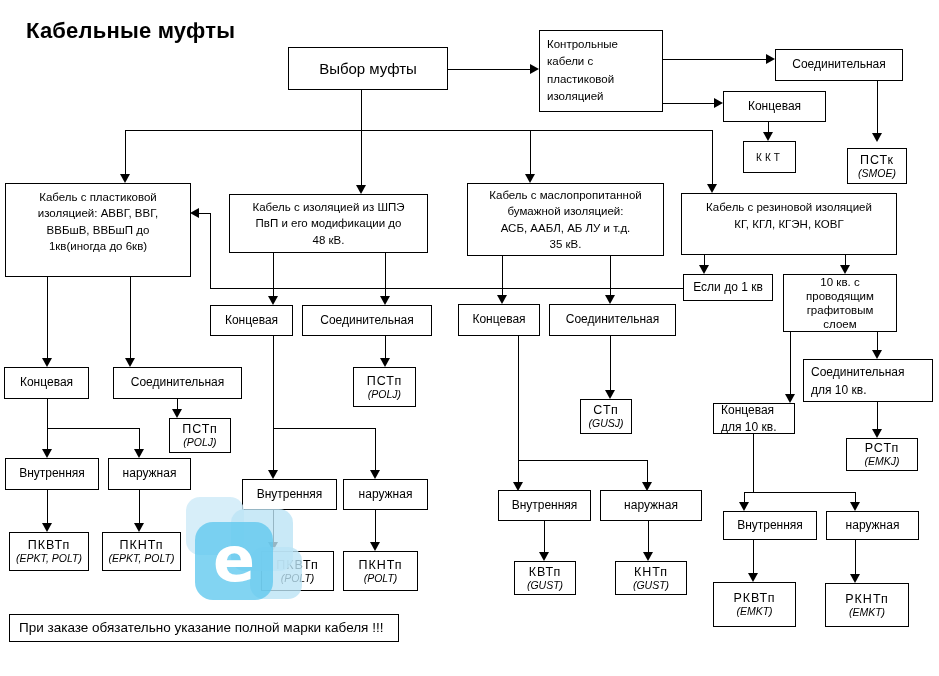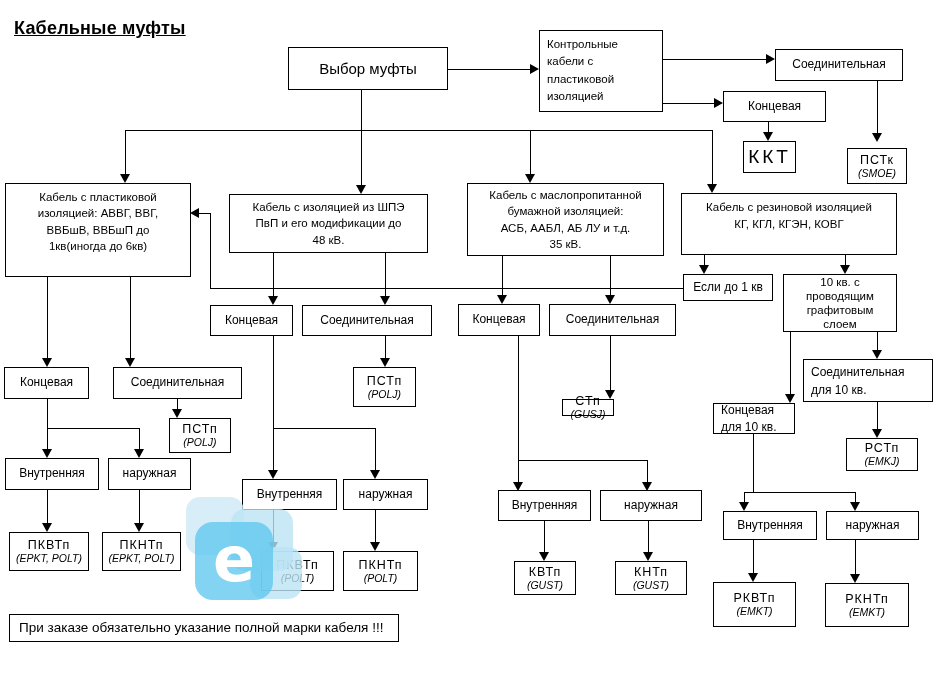--- a/index.html
+++ b/index.html
@@ -1,19 +1,19 @@
 <!DOCTYPE html>
 <html><head>
 <meta charset="utf-8">
 <style>
   html,body{margin:0;padding:0;background:#fff}
   .stage{position:relative;width:939px;height:676px;background:#fff;overflow:hidden;
          font-family:"Liberation Sans",sans-serif;color:#000}
-  .title{position:absolute;left:14px;top:18px;font-size:18px;font-weight:bold;
-         text-decoration:underline;letter-spacing:.2px}
+  .title{position:absolute;left:26px;top:18px;font-size:22px;font-weight:bold;
+         letter-spacing:.2px}
   
   .nd{position:absolute;box-sizing:border-box;border:1px solid #000;background:#fff;
       display:flex;flex-direction:column;align-items:center;justify-content:center;
       text-align:center;font-size:12px;line-height:1.3;z-index:2}
   .nd .t{white-space:pre-line}
   .nd.top{justify-content:flex-start;padding-top:5px}
   .nd.lft{align-items:flex-start;text-align:left;padding-left:7px}
   .nd.sm{font-size:11.5px;line-height:1.32}
   .cd .t{font-size:12.5px;letter-spacing:1px}
   .cd .c{font-style:italic;font-size:10.5px;letter-spacing:0;margin-top:-1px}
@@ -144,21 +144,21 @@
 кабели  с
 пластиковой
 изоляцией</span>
     </div>
   <div class="nd" style="left:775px;top:49px;width:128px;height:32px">
       <span class="t">Соединительная</span>
     </div>
   <div class="nd" style="left:723px;top:91px;width:103px;height:31px">
       <span class="t">Концевая</span>
     </div>
-  <div class="nd" style="left:743px;top:141px;width:53px;height:32px;font-size:19px;letter-spacing:3px">
+  <div class="nd" style="left:743px;top:141px;width:53px;height:32px;font-size:10px;letter-spacing:3px">
       <span class="t">ККТ</span>
     </div>
   <div class="nd cd" style="left:847px;top:148px;width:60px;height:36px">
       <span class="t">ПСТк</span>
       <span class="c">(SMOE)</span>
     </div>
 
   <div class="nd top sm" style="left:5px;top:183px;width:186px;height:94px;line-height:1.42">
       <span class="t">Кабель с пластиковой
 изоляцией: АВВГ, ВВГ,
@@ -211,21 +211,21 @@
       <span class="t">Соединительная</span>
     </div>
   <div class="nd cd" style="left:169px;top:418px;width:62px;height:35px">
       <span class="t">ПСТп</span>
       <span class="c">(POLJ)</span>
     </div>
   <div class="nd cd" style="left:353px;top:367px;width:63px;height:40px">
       <span class="t">ПСТп</span>
       <span class="c">(POLJ)</span>
     </div>
-  <div class="nd cd" style="left:562px;top:399px;width:52px;height:17px">
+  <div class="nd cd" style="left:580px;top:399px;width:52px;height:35px">
       <span class="t">СТп</span>
       <span class="c">(GUSJ)</span>
     </div>
 
   <div class="nd lft" style="left:713px;top:403px;width:82px;height:31px;line-height:1.35">
       <span class="t">Концевая
 для  10 кв.</span>
     </div>
   <div class="nd lft" style="left:803px;top:359px;width:130px;height:43px;line-height:1.5">
       <span class="t">Соединительная

